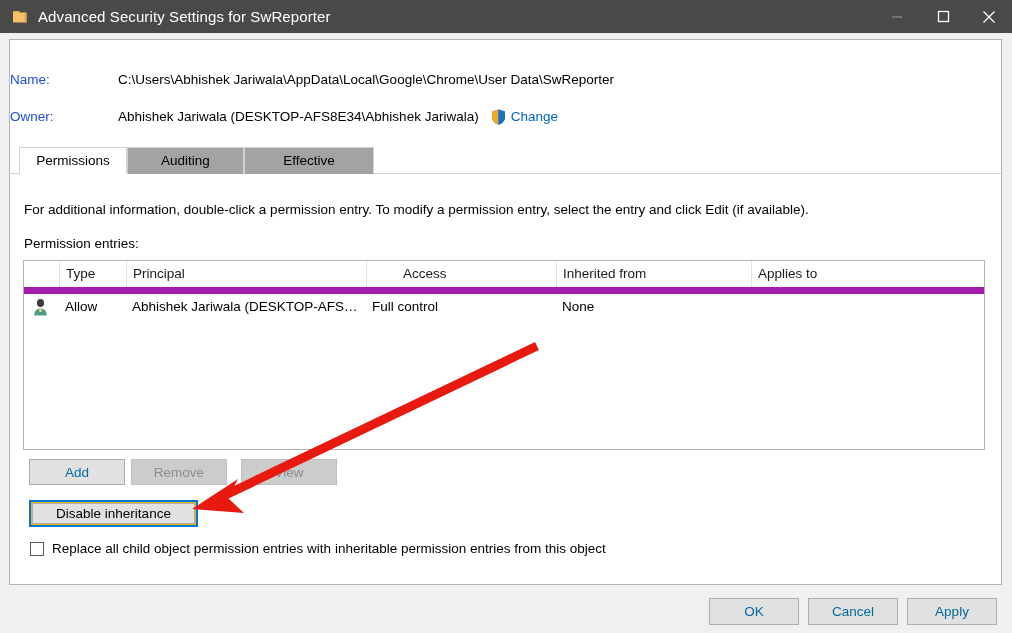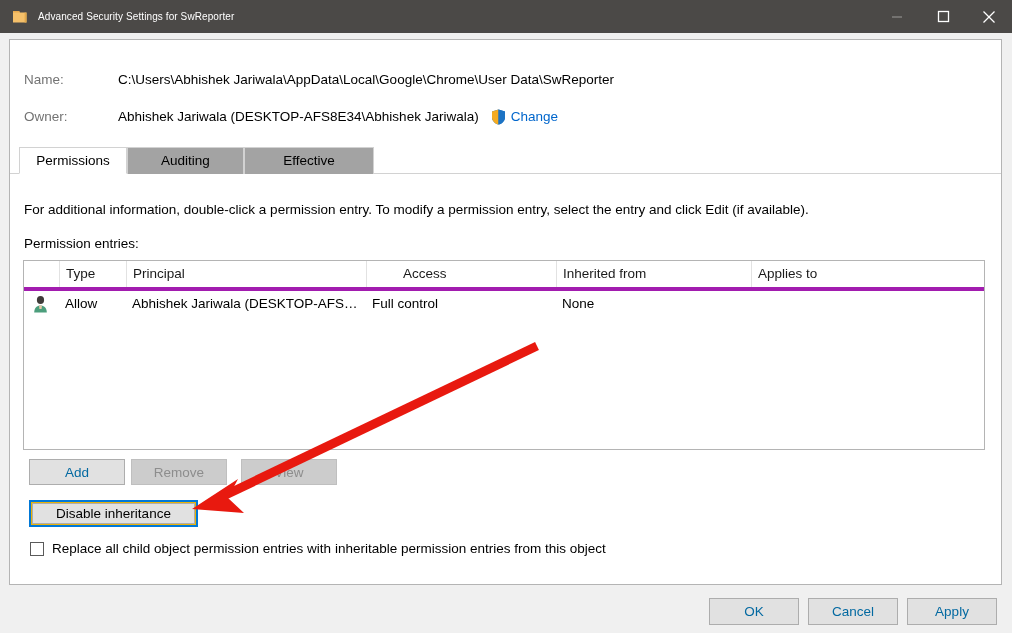--- a/index.html
+++ b/index.html
@@ -27,21 +27,21 @@
   }
   .title-icon {
     width: 16px;
     height: 16px;
     margin-left: 12px;
     margin-right: 10px;
     position: relative;
   }
   .title-text {
     color: #ffffff;
-    font-size: 10px;
+    font-size: 15px;
     letter-spacing: 0.1px;
   }
   .winbtns {
     position: absolute;
     right: 0;
     top: 0;
     height: 33px;
     display: flex;
   }
   .winbtn {
@@ -65,23 +65,22 @@
     box-sizing: border-box;
   }
 
   .field-row {
     display: flex;
     align-items: center;
     font-size: 13.5px;
   }
   .field-label {
     width: 108px;
-    padding-left: 14px;
-    box-sizing: border-box;
-    color: #737373;
+    box-sizing: border-box;
+    color: #1d4ed8;
   }
   .field-value { color: #000; white-space: nowrap; }
 
   .name-row { position: absolute; left: 0; top: 32px; }
   .owner-row { position: absolute; left: 0; top: 68px; }
 
   .shield {
     width: 15px;
     height: 16px;
     margin-left: 12px;
@@ -155,21 +154,21 @@
     top: 86px;
     width: 962px;
     height: 190px;
     border: 1px solid #b4b4b4;
     background: #ffffff;
     box-sizing: border-box;
   }
   .lv-header {
     height: 26px;
     position: relative;
-    border-bottom: 4px solid #a21caf;
+    border-bottom: 7px solid #a21caf;
   }
   .lv-h {
     position: absolute;
     top: 0;
     height: 26px;
     line-height: 25px;
     font-size: 13.5px;
     color: #1a1a1a;
     box-sizing: border-box;
     border-left: 1px solid #e2e2e2;

